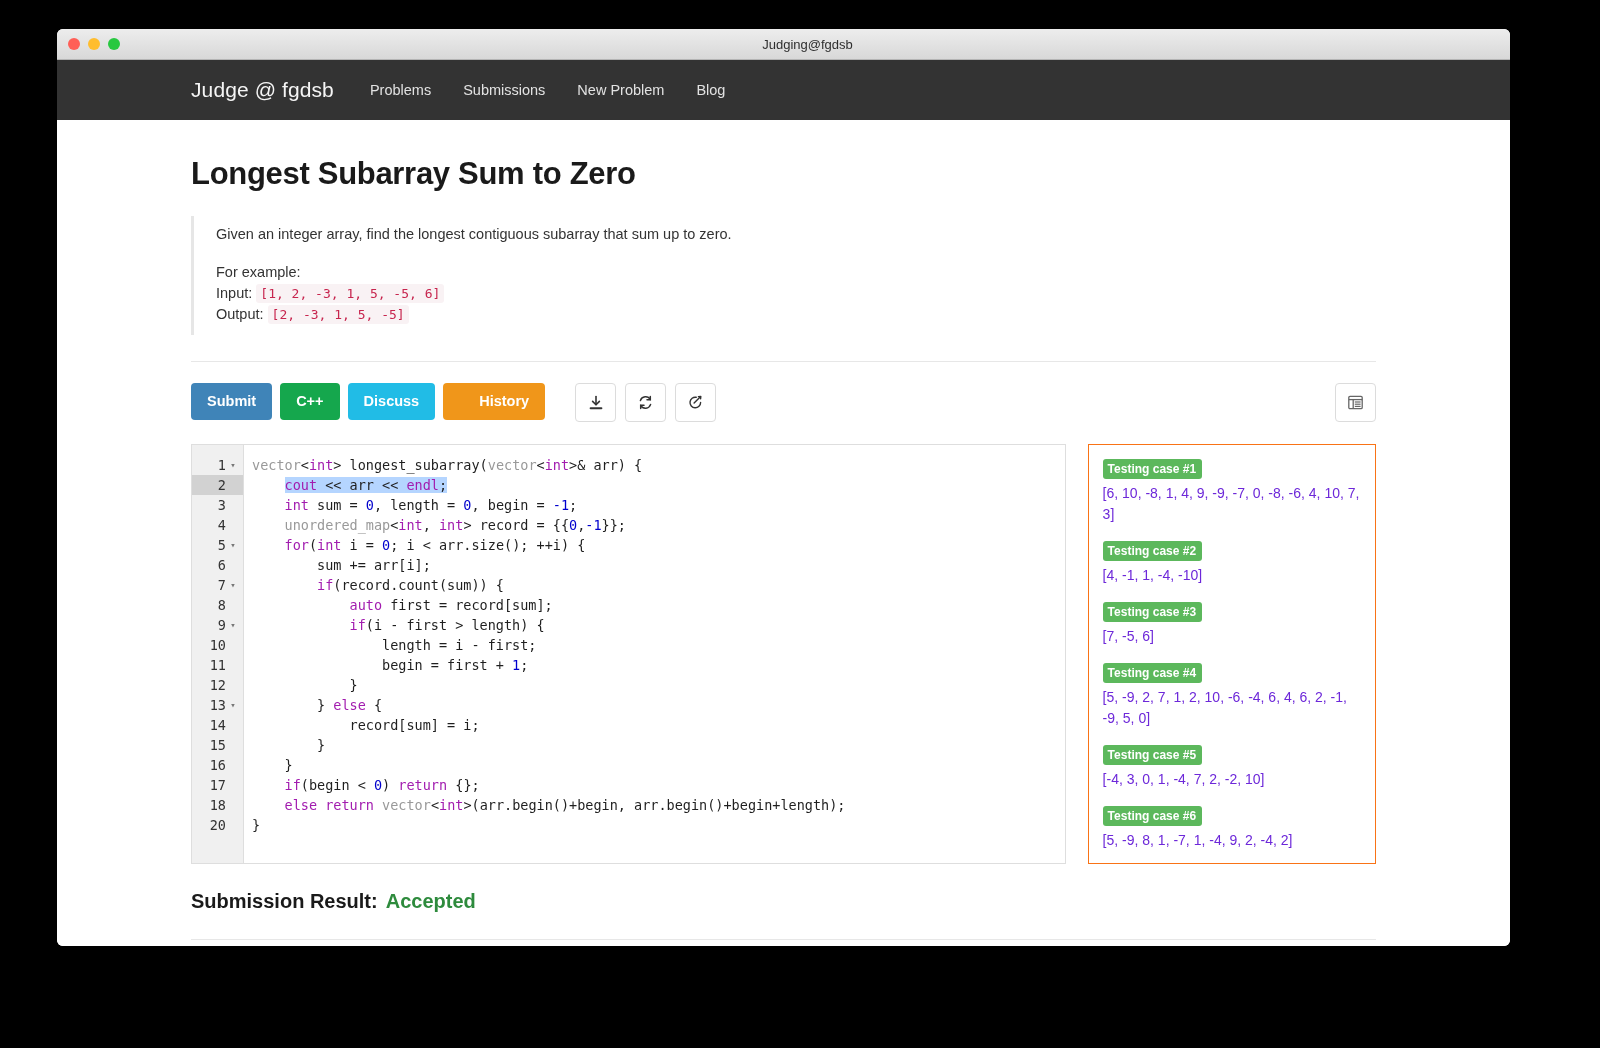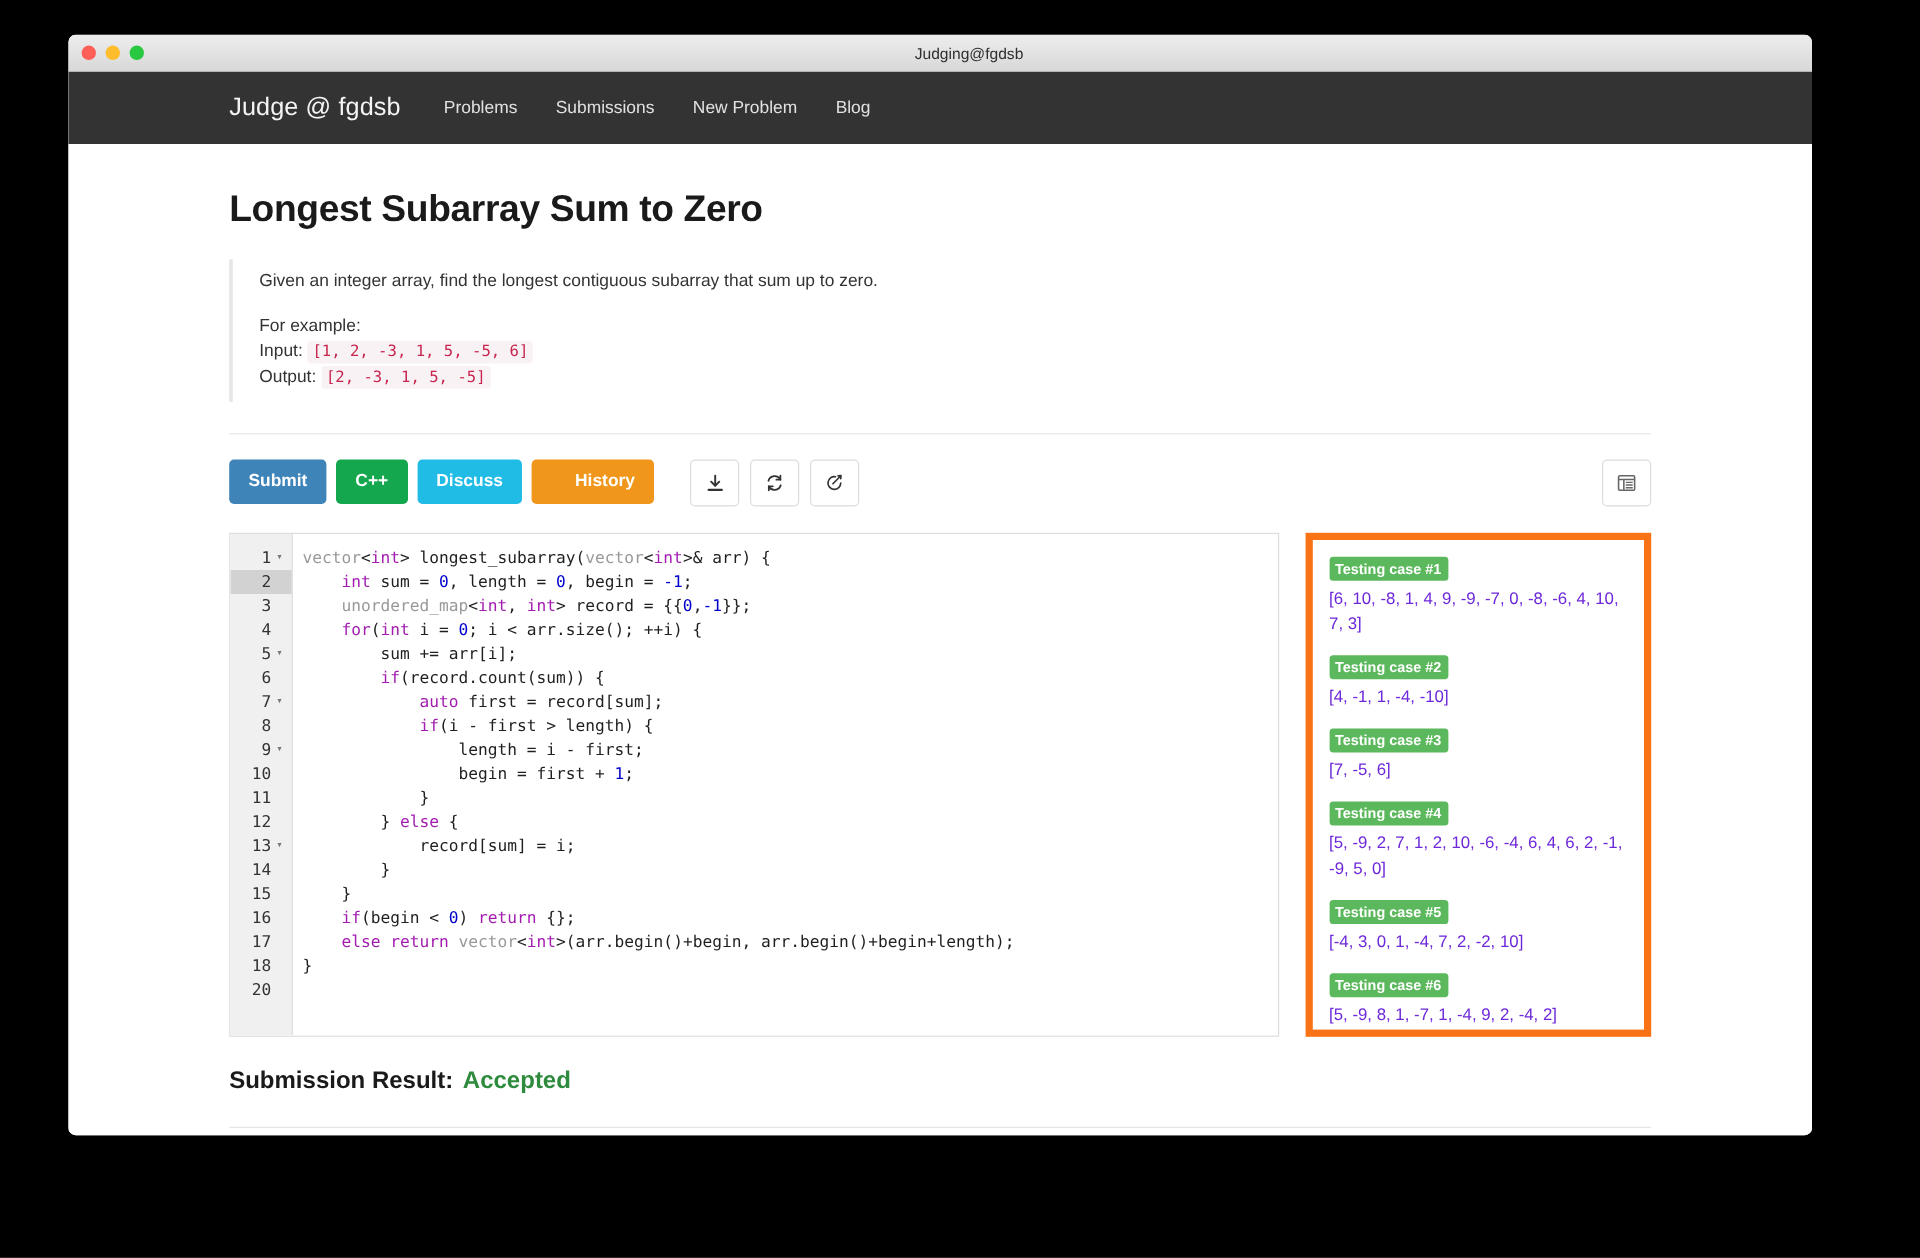--- a/index.html
+++ b/index.html
@@ -198,21 +198,21 @@
   
   .t-type   { color: #999999; }   
   .t-kw     { color: #a21caf; }   
   .t-num    { color: #0000cd; }
 
   
   #tests {
     width: 290px;
     height: 420px;
     margin-left: 22px;
-    border: 6px solid #f97316;
+    border: 1px solid #f97316;
     background: #fff;
     overflow: hidden;
     padding: 14px 12px 0 14px;
   }
   .test-block { margin-bottom: 16px; }
   .badge {
     display: inline-block;
     background: #5cb85c;
     color: #fff;
     font-size: 12px;
@@ -404,20 +404,21 @@
               <span>18</span>
               <span class="fold none">▾</span>
             </div>
             <div class="gline">
               <span>20</span>
               <span class="fold none">▾</span>
             </div>
           </div>
         <div id="codearea">
             <div class="cline"><span class="t-type">vector</span>&lt;<span class="t-kw">int</span>&gt; longest_subarray(<span class="t-type">vector</span>&lt;<span class="t-kw">int</span>&gt;&amp; arr) {</div>
+            <div class="cline">    <span class="hl"><span class="t-kw">cout</span> &lt;&lt; arr &lt;&lt; <span class="t-kw">endl</span>;</span></div>
             <div class="cline">    <span class="t-kw">int</span> sum = <span class="t-num">0</span>, length = <span class="t-num">0</span>, begin = <span class="t-num">-1</span>;</div>
             <div class="cline">    <span class="t-type">unordered_map</span>&lt;<span class="t-kw">int</span>, <span class="t-kw">int</span>&gt; record = {{<span class="t-num">0</span>,<span class="t-num">-1</span>}};</div>
             <div class="cline">    <span class="t-kw">for</span>(<span class="t-kw">int</span> i = <span class="t-num">0</span>; i &lt; arr.size(); ++i) {</div>
             <div class="cline">        sum += arr[i];</div>
             <div class="cline">        <span class="t-kw">if</span>(record.count(sum)) {</div>
             <div class="cline">            <span class="t-kw">auto</span> first = record[sum];</div>
             <div class="cline">            <span class="t-kw">if</span>(i - first &gt; length) {</div>
             <div class="cline">                length = i - first;</div>
             <div class="cline">                begin = first + <span class="t-num">1</span>;</div>
             <div class="cline">            }</div>

